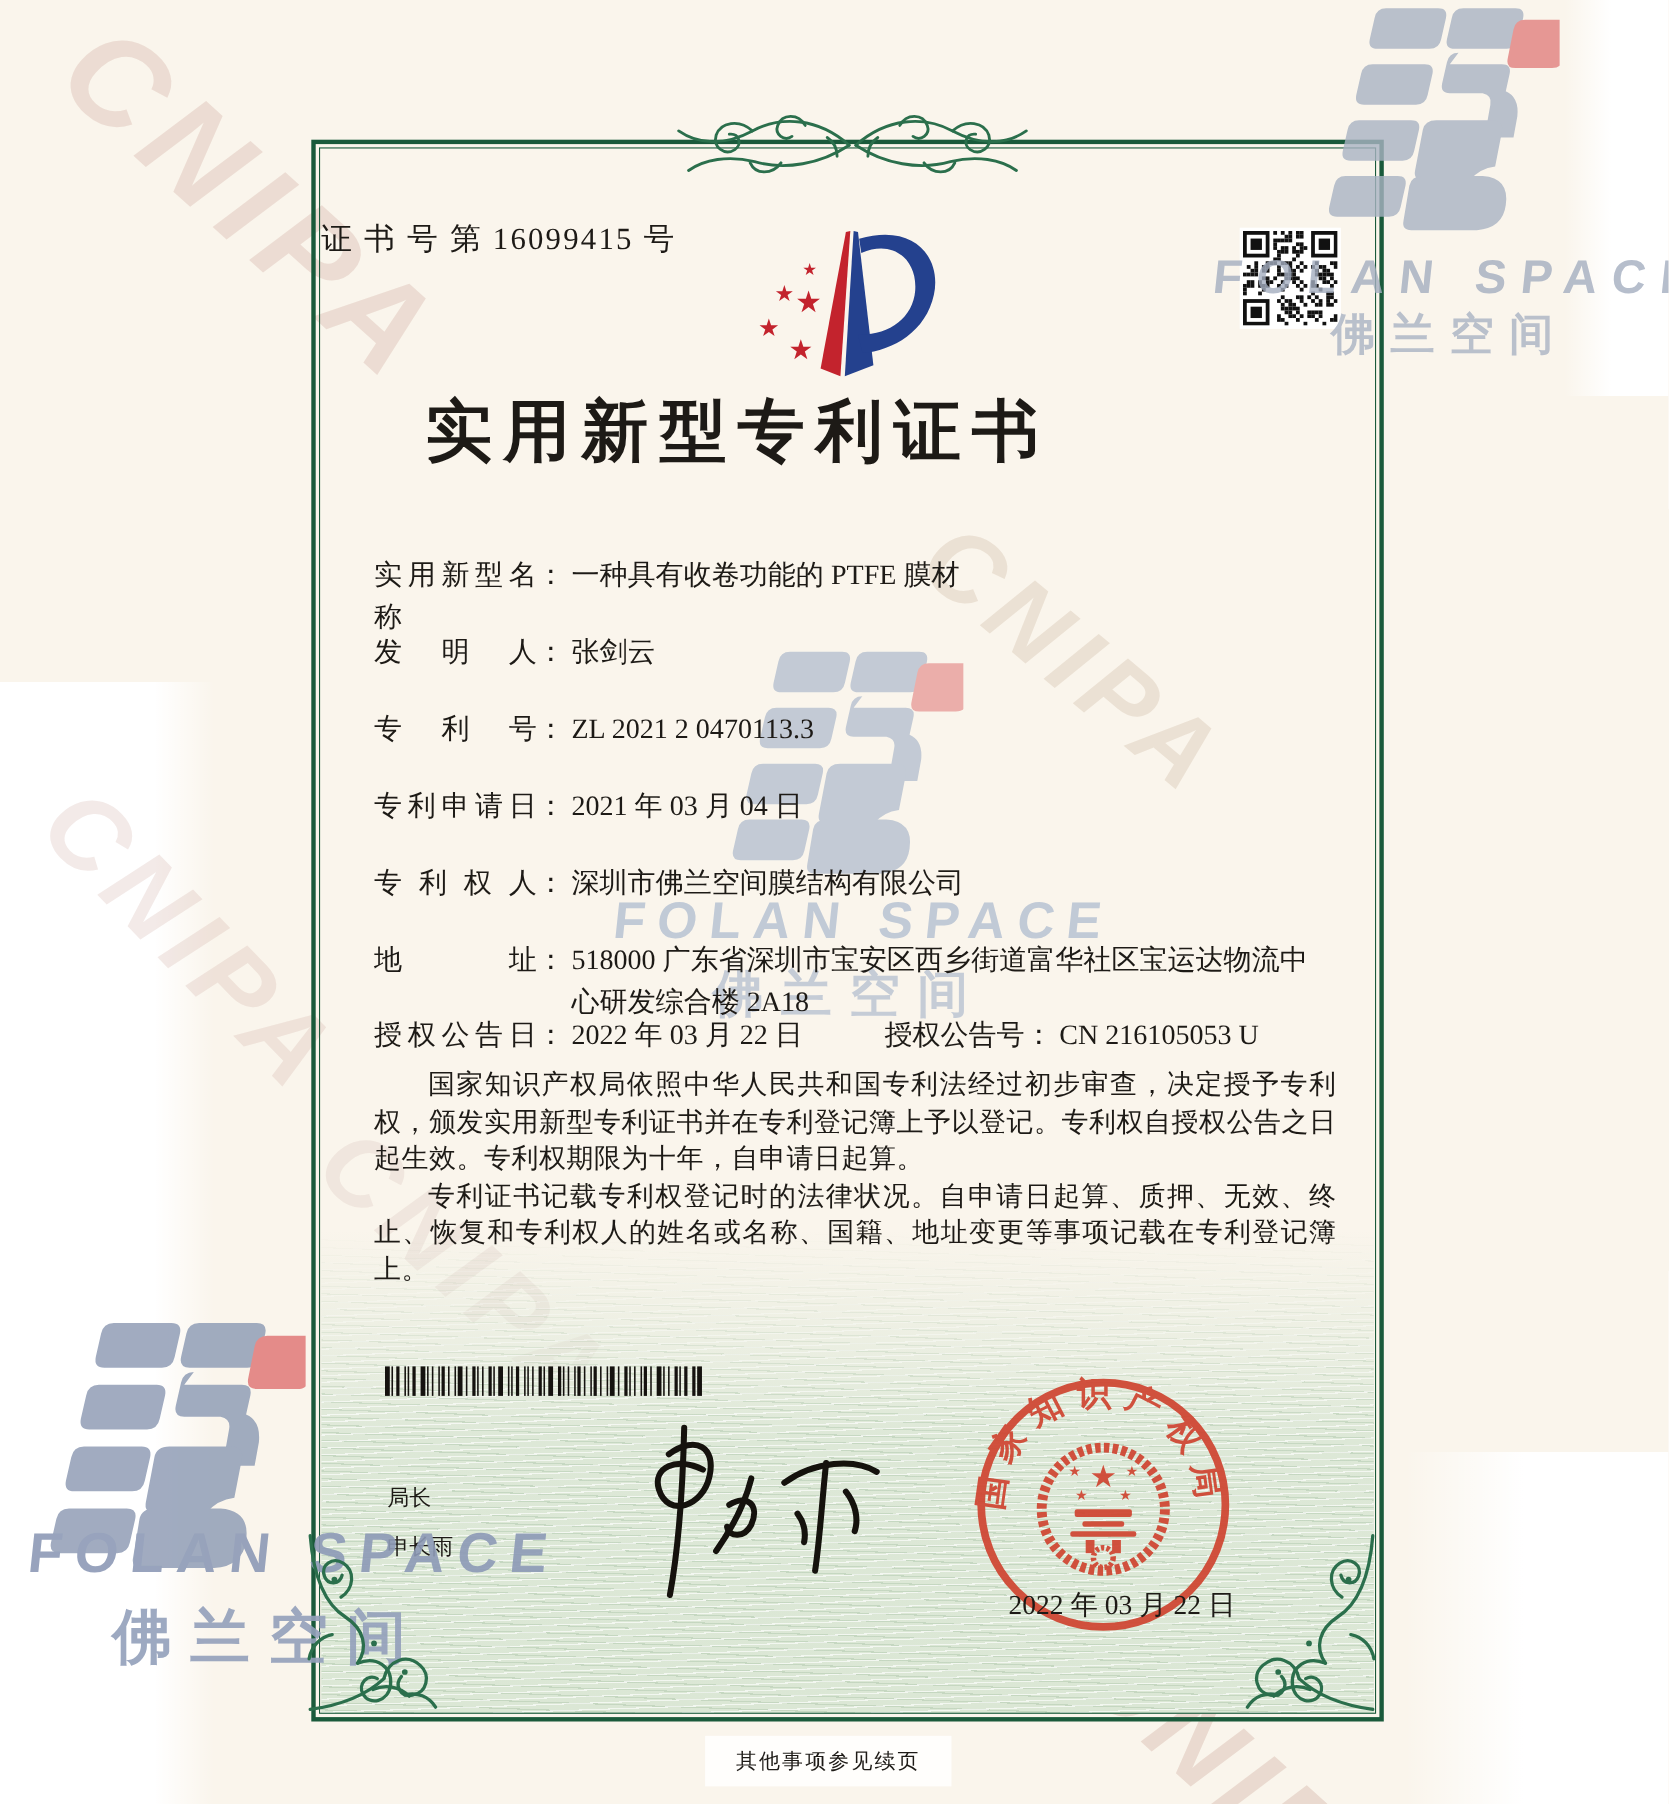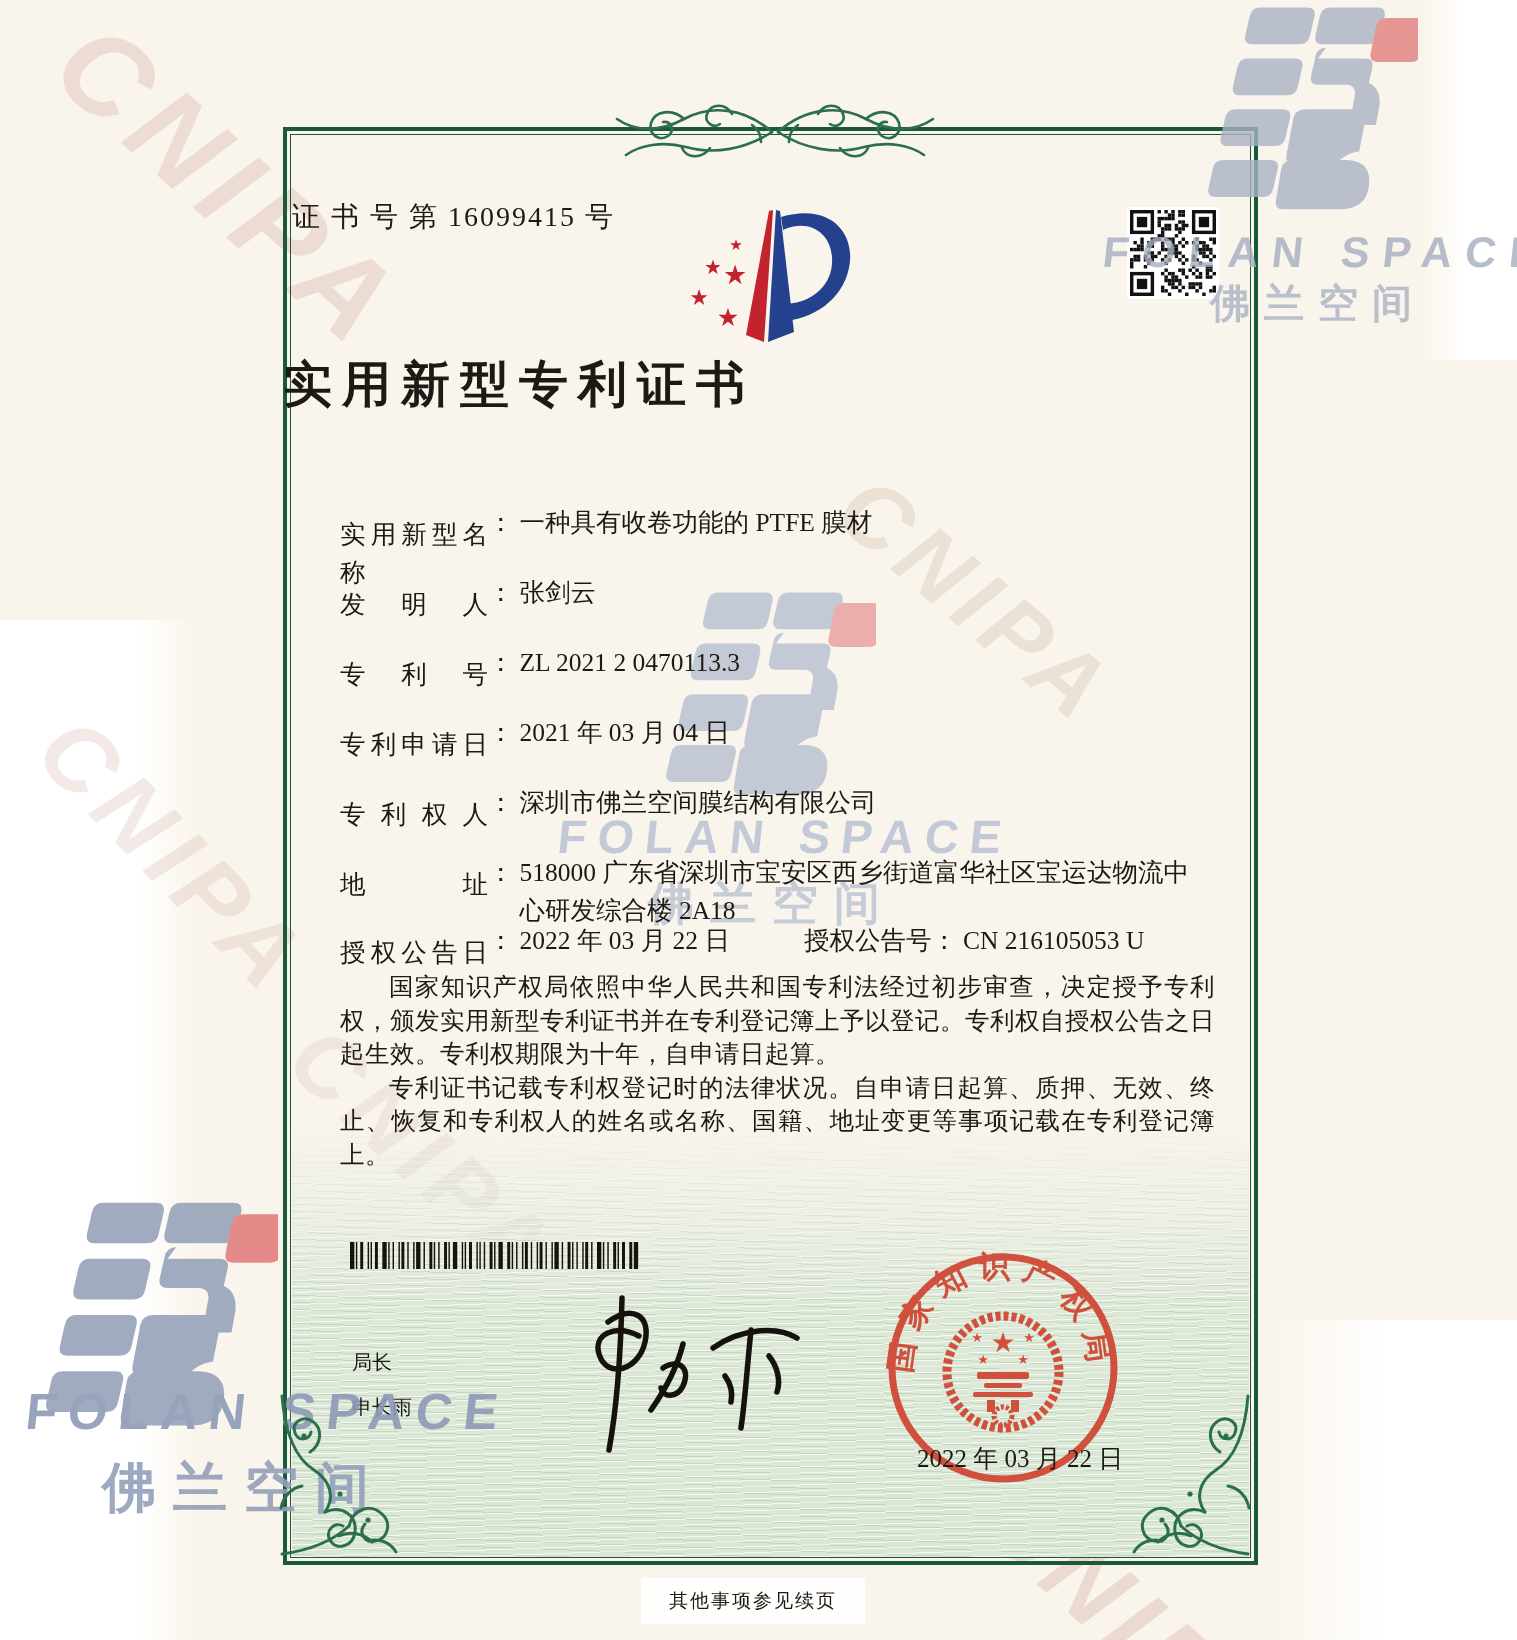--- a/index.html
+++ b/index.html
@@ -41,25 +41,25 @@
     mask-image:linear-gradient(180deg,transparent 0,#000 170px);}
   
   .ornament{position:absolute;z-index:5;pointer-events:none;}
   .orn-top{left:612px;top:95px;width:326px;height:74px;}
   .flo-br{left:1102px;top:1392px;width:152px;height:168px;}
   .flo-bl{left:276px;top:1392px;width:152px;height:168px;transform:scaleX(-1);}
   
   .content{position:absolute;z-index:3;inset:0;}
   .cert-no{position:absolute;left:292px;top:198px;font-size:28px;letter-spacing:2px;}
   .cnipa-logo{position:absolute;left:680px;top:202px;width:185px;height:150px;}
-  .doc-title{position:absolute;left:283px;top:352px;width:775px;text-align:left;
-    font-size:49px;font-weight:bold;letter-spacing:10px;}
+  .doc-title{position:absolute;left:283px;top:352px;width:775px;text-align:center;
+    font-size:61px;font-weight:bold;letter-spacing:10px;}
   .qr{position:absolute;left:1127px;top:207px;width:92px;height:92px;background:#fff;padding:3px;box-sizing:border-box;}
   .frow{position:absolute;left:340px;width:880px;font-size:25.5px;line-height:38px;}
-  .flabel{display:inline-block;width:148px;text-align:justify;text-align-last:justify;vertical-align:top;margin-top:12px;}
+  .flabel{display:inline-block;width:148px;text-align:justify;text-align-last:justify;vertical-align:top;}
   .fcolon{vertical-align:top;}
   .fvalue{display:inline-block;margin-left:6px;vertical-align:top;max-width:700px;}
   .frow2 .pair{position:absolute;top:0;white-space:nowrap;}
   .pair.p2{left:464px;}
   .paras{position:absolute;left:340px;top:970px;width:875px;font-size:24.5px;line-height:33.5px;
     text-align:justify;letter-spacing:.5px;}
   .paras p{margin:0;text-indent:2em;}
   .barcode{position:absolute;left:350px;top:1242px;width:292px;height:27px;}
   .barcode svg{width:100%;height:100%;fill:#15120f;}
   .signer{position:absolute;left:352px;top:1352px;font-family:"Liberation Sans","DejaVu Sans",sans-serif;

